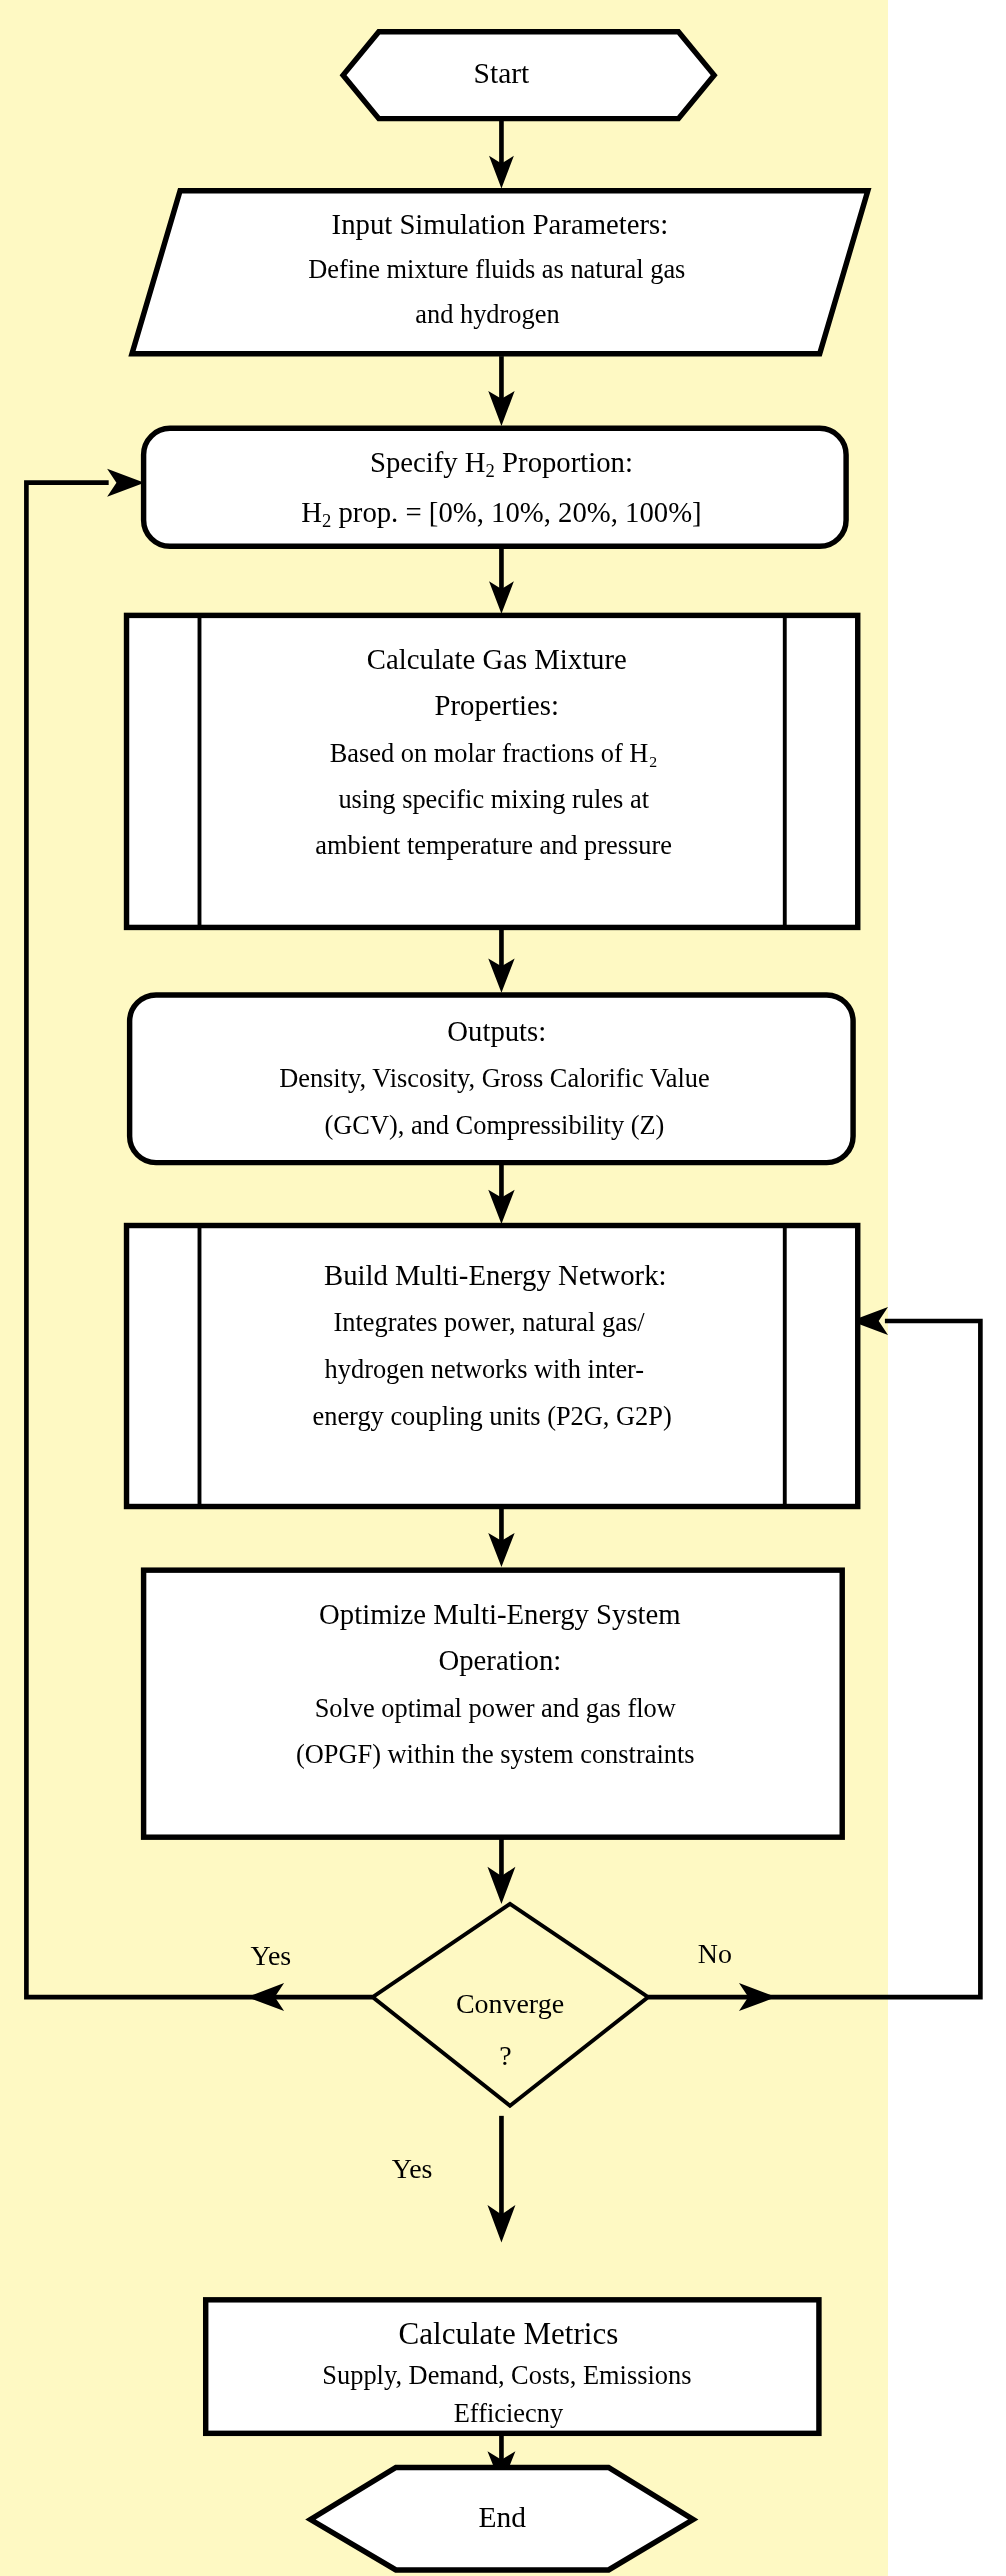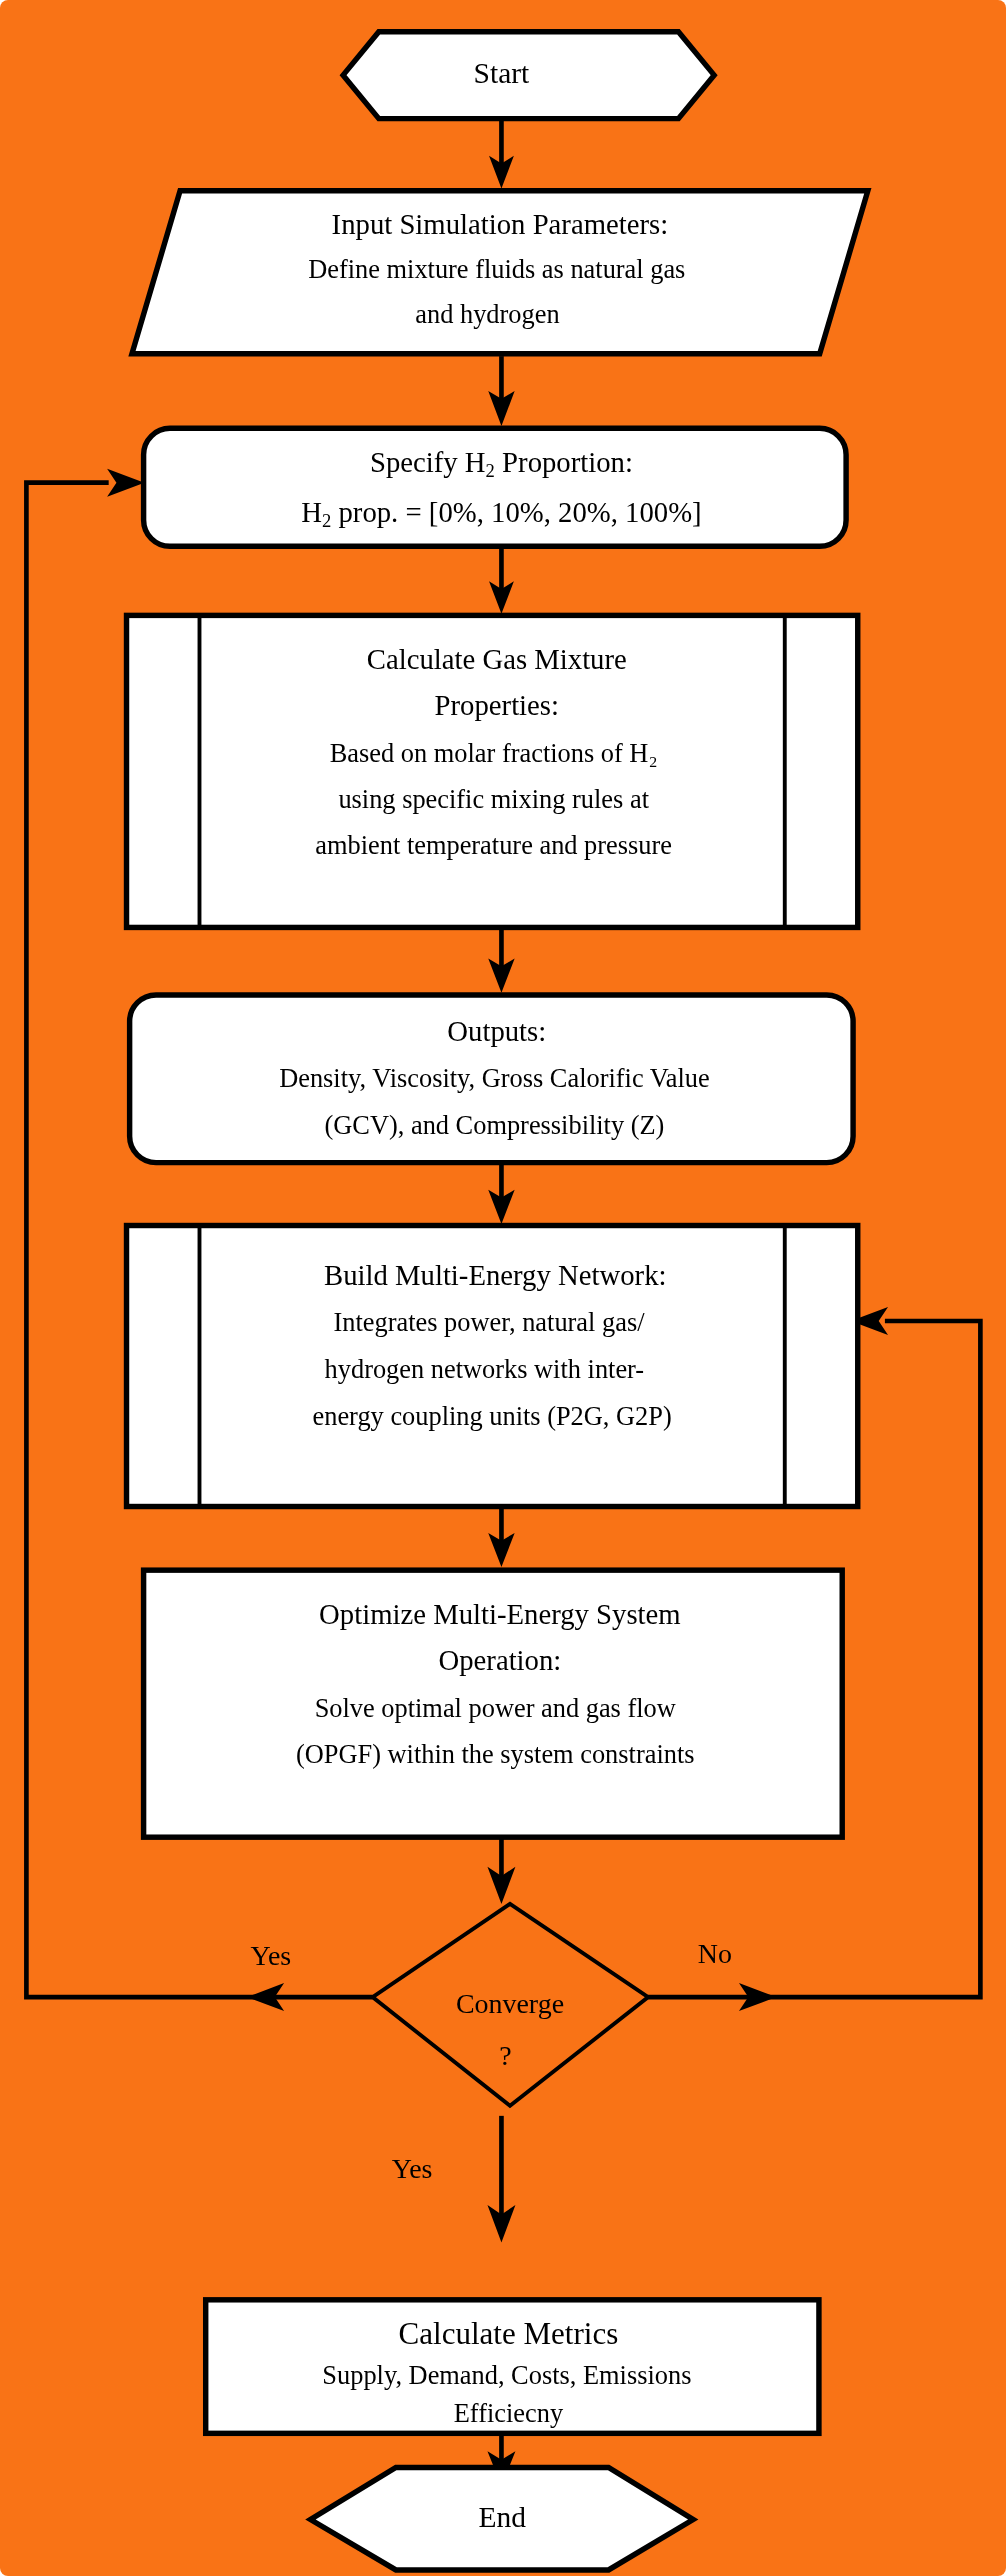--- a/index.html
+++ b/index.html
@@ -9,24 +9,23 @@
     background: #ffffff;
   }
   body {
     width: 1006px;
     height: 2576px;
     font-family: "Liberation Serif", "DejaVu Serif", serif;
     overflow: hidden;
   }
   #flowchart-root {
     position: relative;
-    width: 1006px;
+    width: 888px;
     height: 2576px;
-    background: #f97316;
-    border-radius: 8px;
+    background: #fef9c3;
   }
   svg#flow-svg {
     position: absolute;
     left: 0;
     top: 0;
     width: 1006px;
     height: 2576px;
     display: block;
   }
   .shape-outline {

